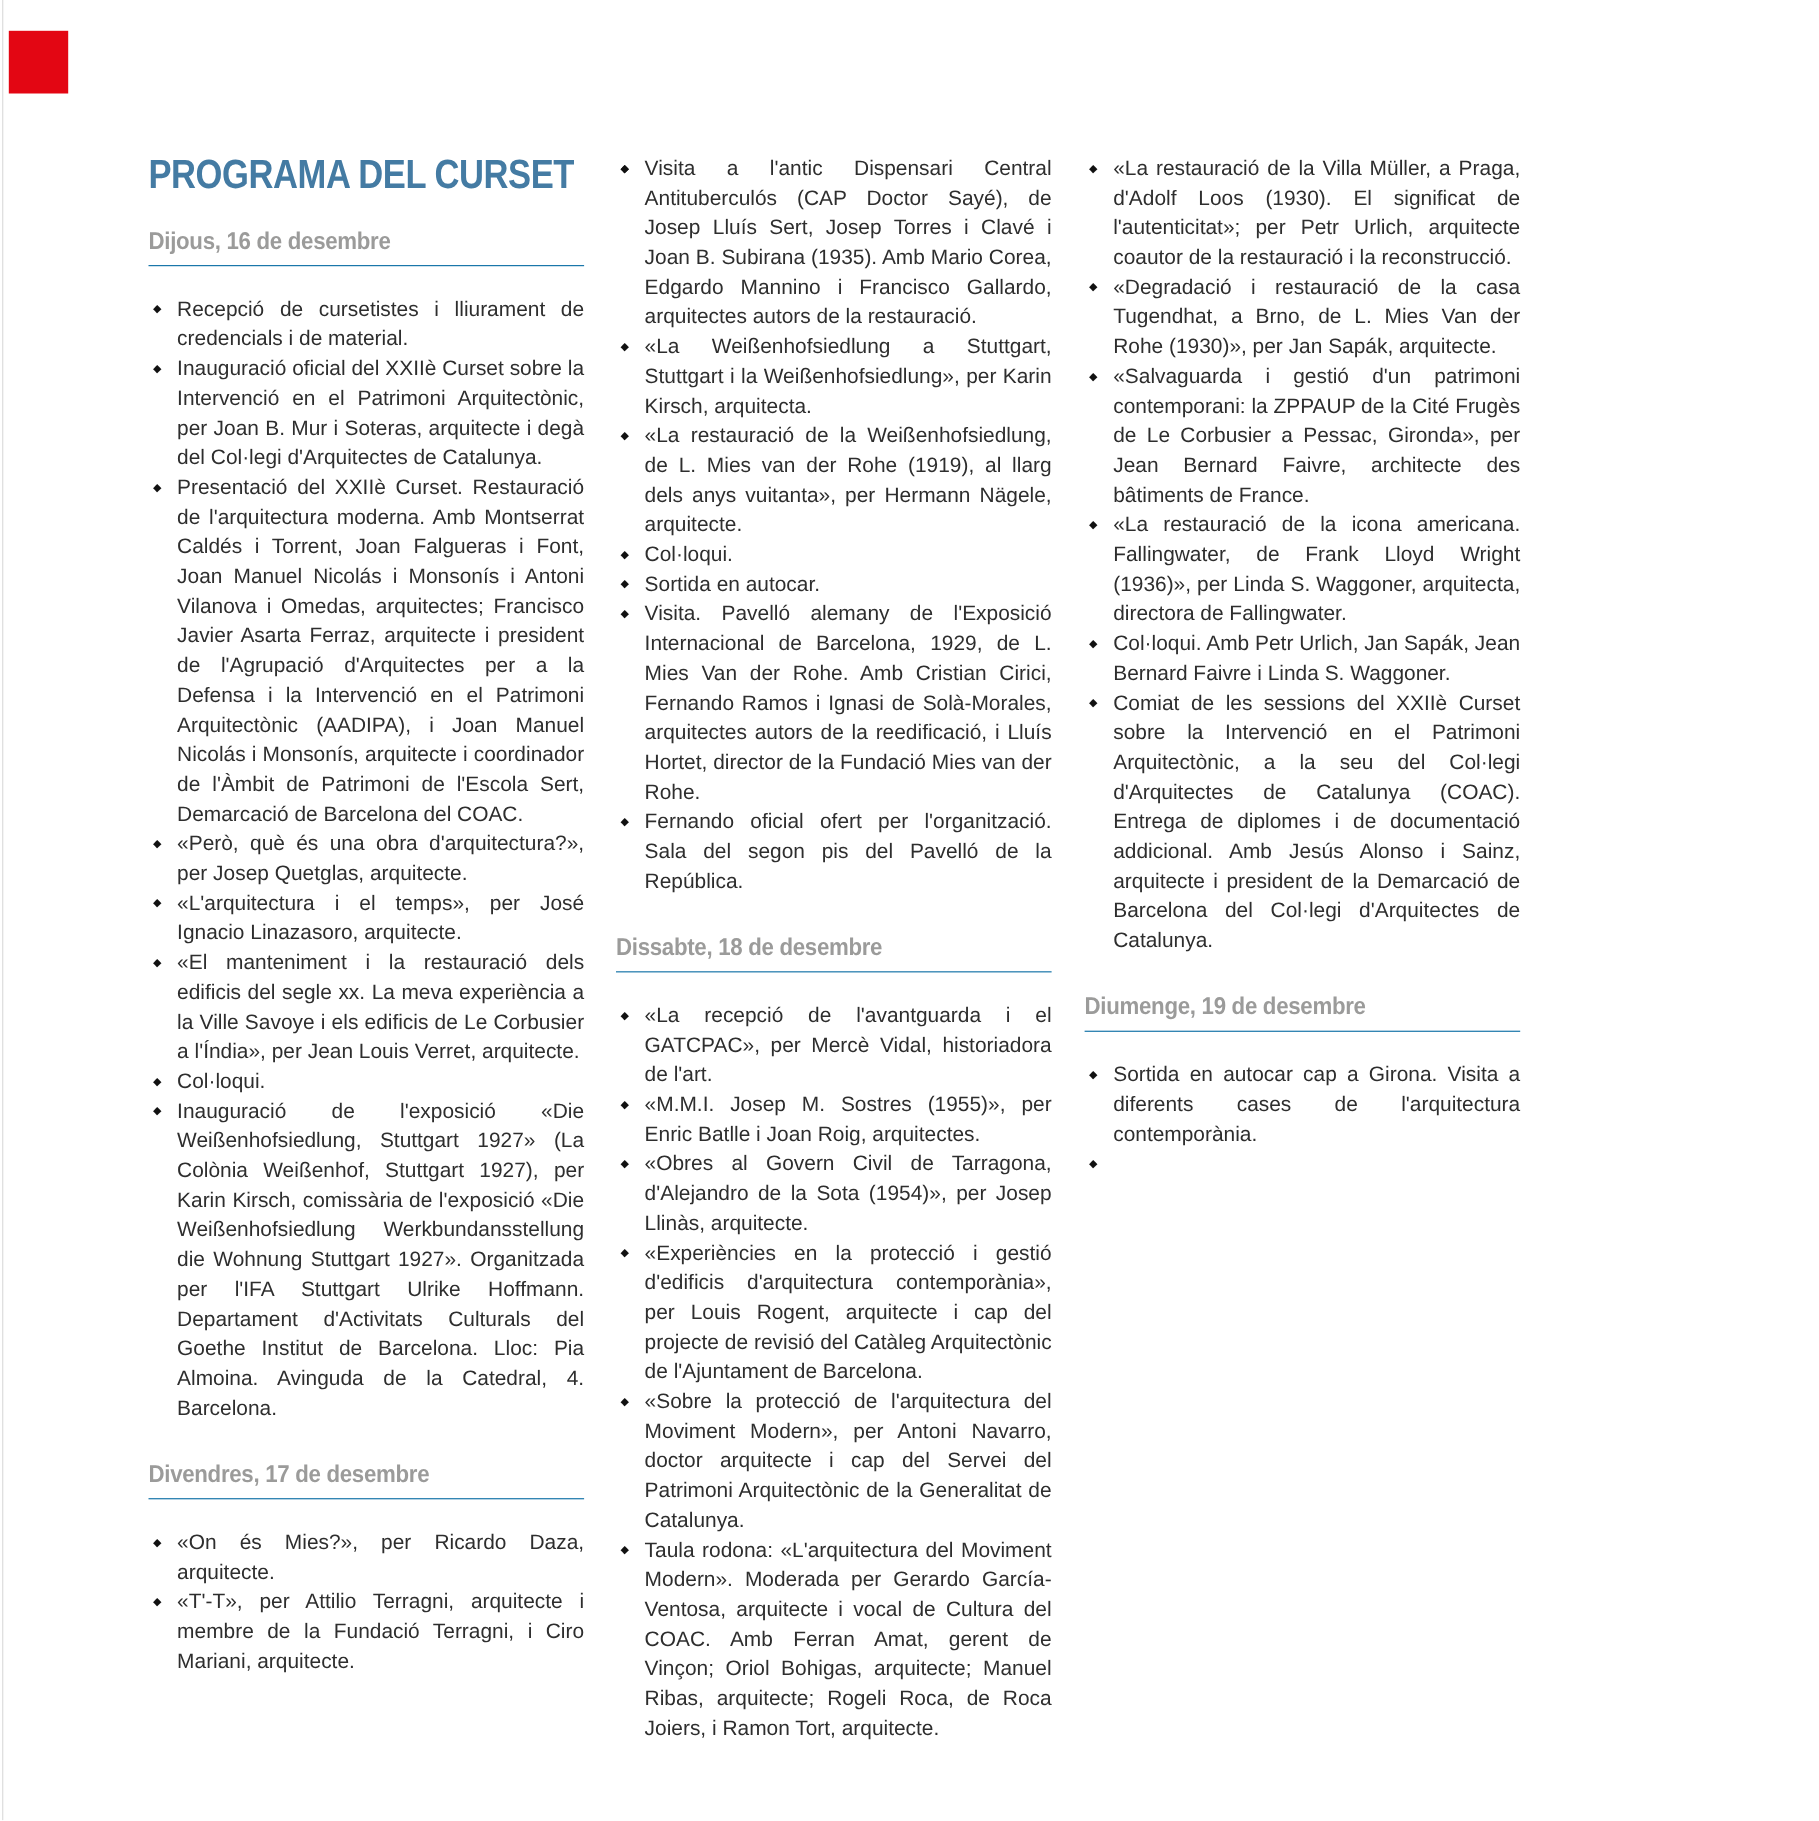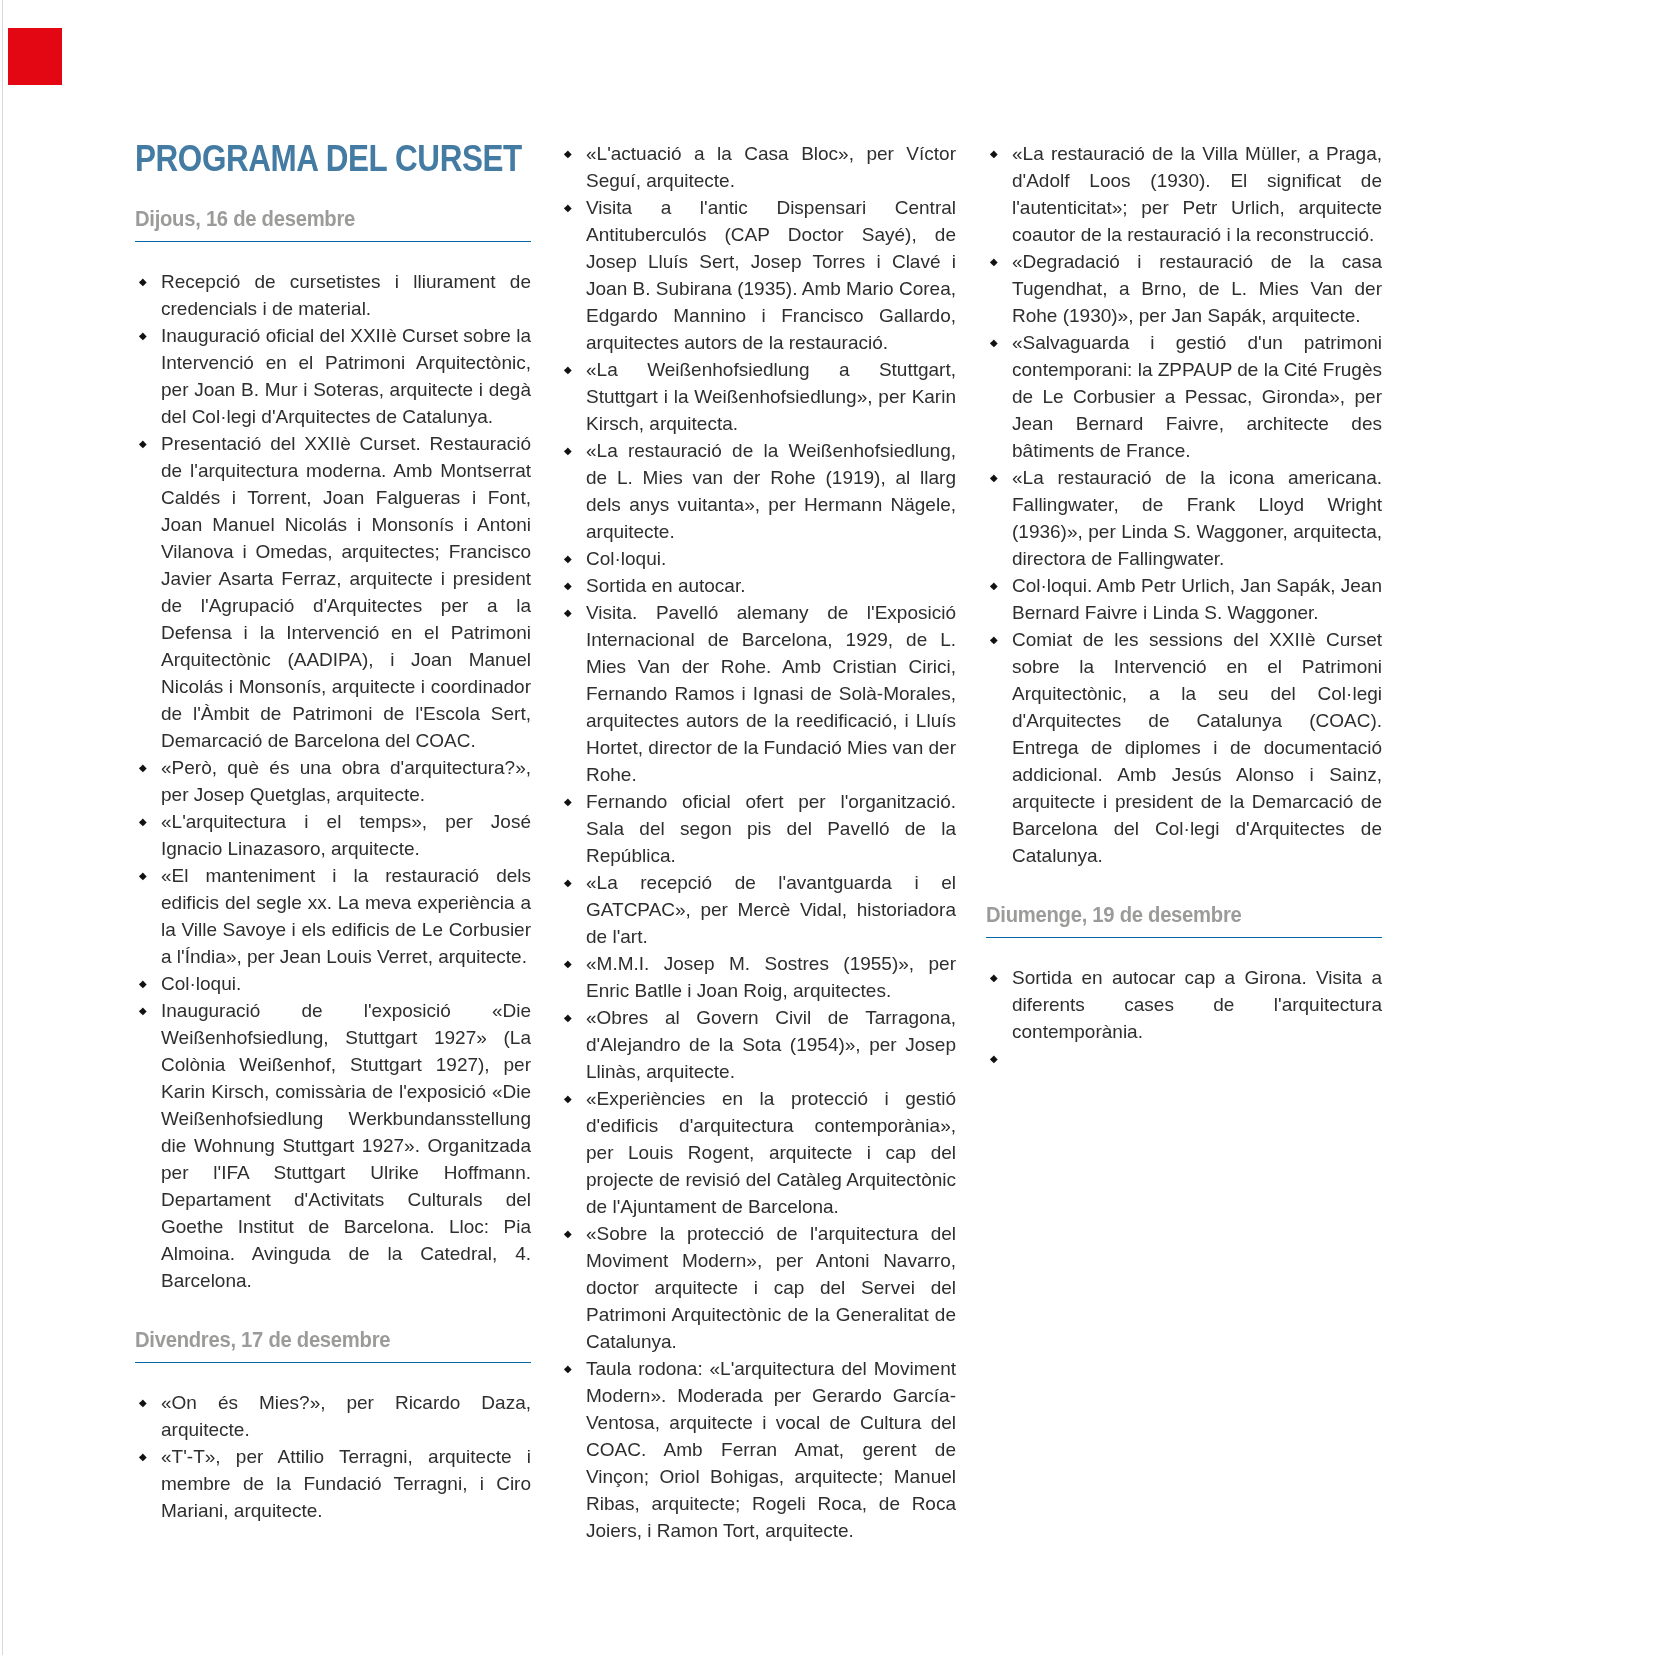--- a/index.html
+++ b/index.html
@@ -54,29 +54,30 @@
         <li><span class="bullet">◆</span><span>Inauguració de l'exposició «Die Weißenhofsiedlung, Stuttgart 1927» (La Colònia Weißenhof, Stuttgart 1927), per Karin Kirsch, comissària de l'exposició «Die Weißenhofsiedlung Werkbundansstellung die Wohnung Stuttgart 1927». Organitzada per l'IFA Stuttgart Ulrike Hoffmann. Departament d'Activitats Culturals del Goethe Institut de Barcelona. Lloc: Pia Almoina. Avinguda de la Catedral, 4. Barcelona.</span></li>
       </ul>
       <h2 class="day-header"><span>Divendres, 17 de desembre</span></h2>
       <ul class="bullets">
         <li><span class="bullet">◆</span><span>«On és Mies?», per Ricardo Daza, arquitecte.</span></li>
         <li><span class="bullet">◆</span><span>«T'-T», per Attilio Terragni, arquitecte i membre de la Fundació Terragni, i Ciro Mariani, arquitecte.</span></li>
       </ul>
     </div>
   <div class="col col-2">
       <ul class="bullets">
-        <li><span class="bullet">◆</span><span>«L'actuació a la Casa Bloc», per Víctor Seguí, arquitecte.</span></li>
+        <li><span class="bullet">◆</span></li>
         <li><span class="bullet">◆</span><span>Visita a l'antic Dispensari Central Antituberculós (CAP Doctor Sayé), de Josep Lluís Sert, Josep Torres i Clavé i Joan B. Subirana (1935). Amb Mario Corea, Edgardo Mannino i Francisco Gallardo, arquitectes autors de la restauració.</span></li>
         <li><span class="bullet">◆</span><span>«La Weißenhofsiedlung a Stuttgart, Stuttgart i la Weißenhofsiedlung», per Karin Kirsch, arquitecta.</span></li>
         <li><span class="bullet">◆</span><span>«La restauració de la Weißenhofsiedlung, de L. Mies van der Rohe (1919), al llarg dels anys vuitanta», per Hermann Nägele, arquitecte.</span></li>
         <li><span class="bullet">◆</span><span>Col·loqui.</span></li>
         <li><span class="bullet">◆</span><span>Sortida en autocar.</span></li>
         <li><span class="bullet">◆</span><span>Visita. Pavelló alemany de l'Exposició Internacional de Barcelona, 1929, de L. Mies Van der Rohe. Amb Cristian Cirici, Fernando Ramos i Ignasi de Solà-Morales, arquitectes autors de la reedificació, i Lluís Hortet, director de la Fundació Mies van der Rohe.</span></li>
         <li><span class="bullet">◆</span><span>Fernando oficial ofert per l'organització. Sala del segon pis del Pavelló de la República.</span></li>
       </ul>
+      <h2 class="day-header"><span>Dissabte, 18 de desembre</span></h2>
       <ul class="bullets">
         <li><span class="bullet">◆</span><span>«La recepció de l'avantguarda i el GATCPAC», per Mercè Vidal, historiadora de l'art.</span></li>
         <li><span class="bullet">◆</span><span>«M.M.I. Josep M. Sostres (1955)», per Enric Batlle i Joan Roig, arquitectes.</span></li>
         <li><span class="bullet">◆</span><span>«Obres al Govern Civil de Tarragona, d'Alejandro de la Sota (1954)», per Josep Llinàs, arquitecte.</span></li>
         <li><span class="bullet">◆</span><span>«Experiències en la protecció i gestió d'edificis d'arquitectura contemporània», per Louis Rogent, arquitecte i cap del projecte de revisió del Catàleg Arquitectònic de l'Ajuntament de Barcelona.</span></li>
         <li><span class="bullet">◆</span><span>«Sobre la protecció de l'arquitectura del Moviment Modern», per Antoni Navarro, doctor arquitecte i cap del Servei del Patrimoni Arquitectònic de la Generalitat de Catalunya.</span></li>
         <li><span class="bullet">◆</span><span>Taula rodona: «L'arquitectura del Moviment Modern». Moderada per Gerardo García-Ventosa, arquitecte i vocal de Cultura del COAC. Amb Ferran Amat, gerent de Vinçon; Oriol Bohigas, arquitecte; Manuel Ribas, arquitecte; Rogeli Roca, de Roca Joiers, i Ramon Tort, arquitecte.</span></li>
       </ul>
     </div>
   <div class="col col-3">

